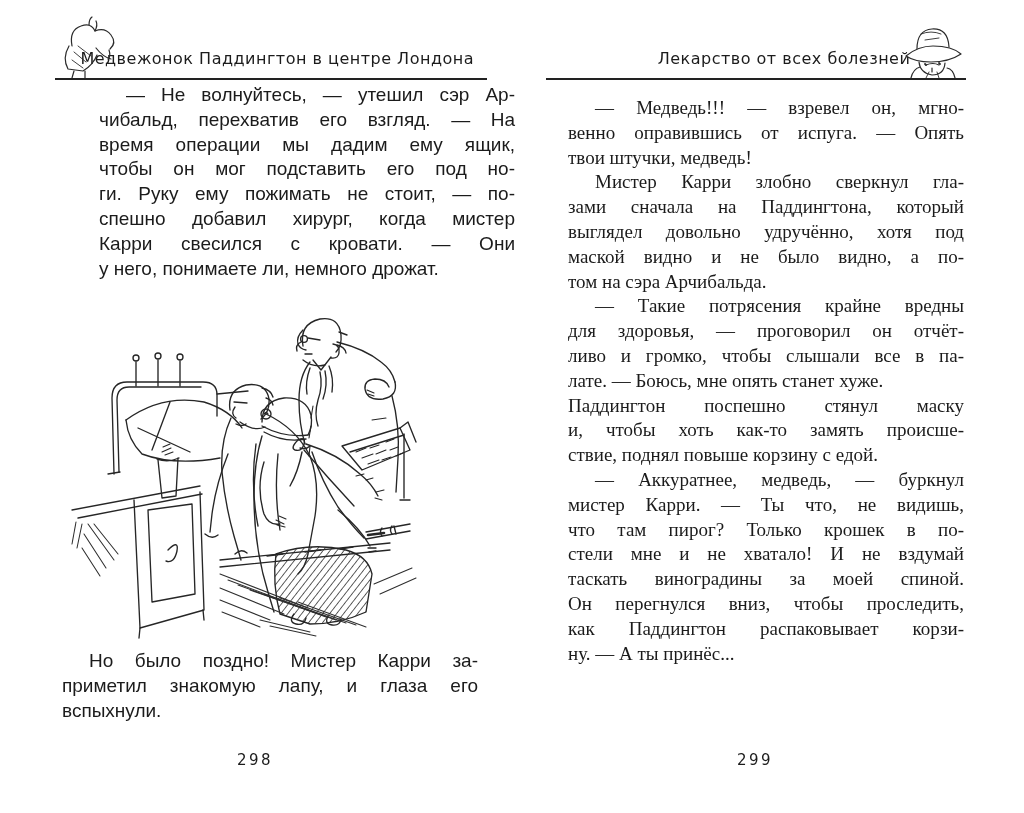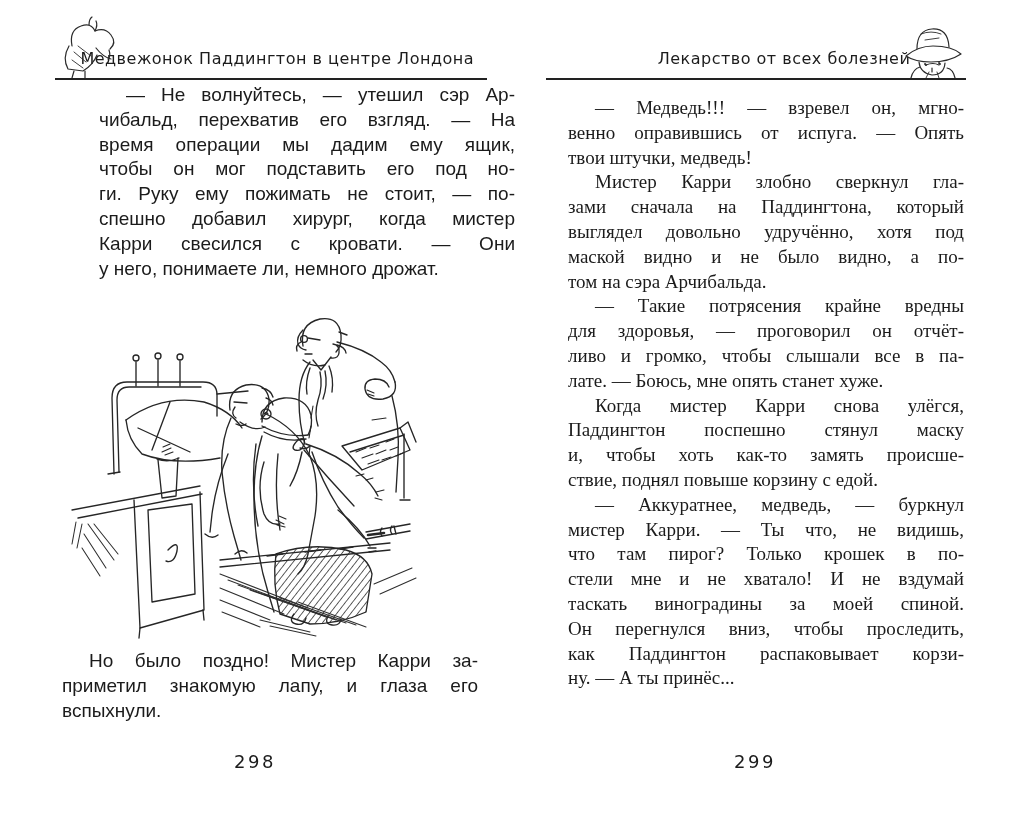--- a/index.html
+++ b/index.html
@@ -26,21 +26,21 @@
     position:absolute;font-size:19px;line-height:24.8px;color:#1b1b1b;
   }
   .tb-left-top{left:62px;top:83px;width:416px;margin-left:37px;}
   .tb-left-bottom{left:62px;top:649px;width:416px;}
   .tb-right{left:568px;top:96px;width:396px;font-family:Liberation Serif, serif;}
   .ln{text-align:justify;text-align-last:justify;}
   .ln.first{text-indent:27px;}
   .ln.end{text-align-last:left;}
   .pagenum{
     position:absolute;top:751px;width:110px;text-align:center;
-    font-family:"DejaVu Sans",sans-serif;font-size:18px;letter-spacing:2.5px;color:#1c1c1c;
+    font-family:"DejaVu Sans",sans-serif;font-size:15px;letter-spacing:2.5px;color:#1c1c1c;
   }
   .pagenum.left{left:200px;}
   .pagenum.right{left:700px;text-align:center;}
   .illustration{position:absolute;left:70px;top:302px;}
   svg{display:block;}
 </style>
 </head>
 <body>
 
 <div>
@@ -215,21 +215,20 @@
     <div class="ln end">твои штучки, медведь!</div>
     <div class="ln first">Мистер Карри злобно сверкнул гла-</div>
     <div class="ln">зами сначала на Паддингтона, который</div>
     <div class="ln">выглядел довольно удручённо, хотя под</div>
     <div class="ln">маской видно и не было видно, а по-</div>
     <div class="ln end">том на сэра Арчибальда.</div>
     <div class="ln first">— Такие потрясения крайне вредны</div>
     <div class="ln">для здоровья, — проговорил он отчёт-</div>
     <div class="ln">ливо и громко, чтобы слышали все в па-</div>
     <div class="ln end">лате. — Боюсь, мне опять станет хуже.</div>
-    <div class="ln first">Когда мистер Карри снова улёгся,</div>
     <div class="ln">Паддингтон поспешно стянул маску</div>
     <div class="ln">и, чтобы хоть как-то замять происше-</div>
     <div class="ln end">ствие, поднял повыше корзину с едой.</div>
     <div class="ln first">— Аккуратнее, медведь, — буркнул</div>
     <div class="ln">мистер Карри. — Ты что, не видишь,</div>
     <div class="ln">что там пирог? Только крошек в по-</div>
     <div class="ln">стели мне и не хватало! И не вздумай</div>
     <div class="ln">таскать виноградины за моей спиной.</div>
     <div class="ln">Он перегнулся вниз, чтобы проследить,</div>
     <div class="ln">как Паддингтон распаковывает корзи-</div>

